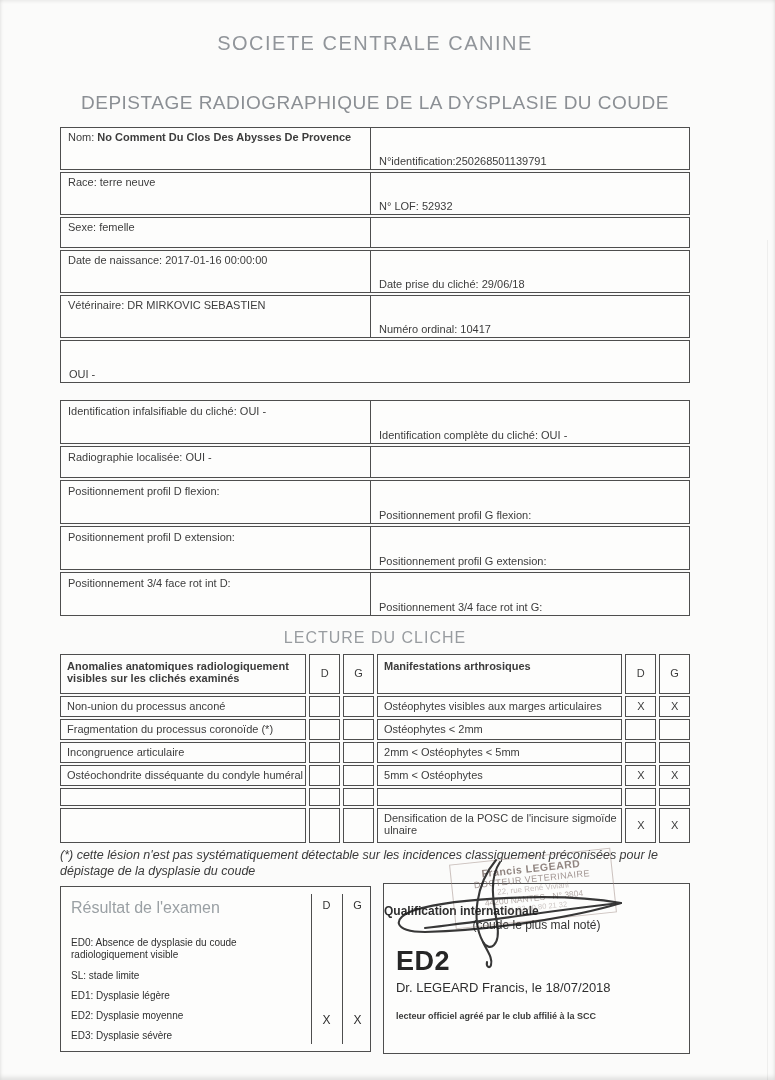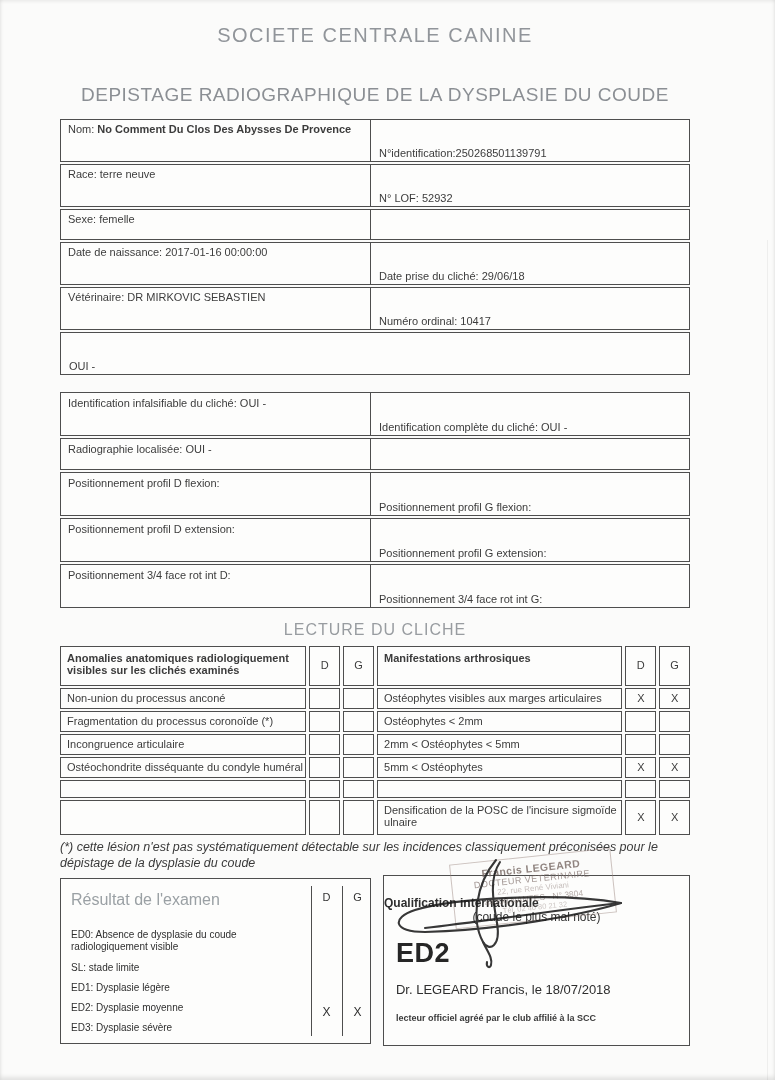--- a/index.html
+++ b/index.html
@@ -4,21 +4,21 @@
 <style>
   * { margin:0; padding:0; box-sizing:border-box; }
   html,body { background:#e8e8e8; }
   body { font-family:"Liberation Sans","DejaVu Sans",sans-serif; }
   .page {
     position:relative; width:775px; height:1080px; margin:0 auto;
     background:#fbfbfa; overflow:hidden; color:#3c3c3c;
     box-shadow:inset 0 2px 3px rgba(0,0,0,0.06), inset 0 -3px 4px rgba(0,0,0,0.10);
   }
   .scan-edge { position:absolute; right:7px; top:240px; bottom:0; width:1px; background:rgba(0,0,0,0.05); }
-  .content { position:absolute; left:60px; top:0; width:630px; }
+  .content { position:absolute; left:60px; top:8px; width:630px; }
 
   .society-title { margin-top:24px; text-align:center; font-size:20px; letter-spacing:1.5px; color:#91959a; font-weight:400; }
   .form-title { margin-top:37px; text-align:center; font-size:19px; letter-spacing:0.5px; color:#8b8f94; font-weight:400; white-space:nowrap; }
 
   
   .rowbox { display:flex; border:1.6px solid #4e4e4e; background:#fdfdfc; margin-bottom:2px; min-height:20px; align-items:stretch; }
   .rowbox .cl { width:310px; border-right:1.6px solid #4e4e4e; padding:3px 0 2px 7px; font-size:11px; }
   .rowbox .cr { flex:1; padding:3px 0 2px 8px; font-size:11px;margin-top:24px; }
   .bold { font-weight:bold; }
   .tbl1 { margin-top:13px; }
@@ -51,21 +51,21 @@
   .res-dg { position:absolute; top:12px; width:31px; text-align:center; font-size:11px; color:#333; }
   .res-d-head { left:250px; } .res-g-head { left:281px; }
   .res-items { position:absolute; left:10px; top:50px; width:238px; font-size:10px; line-height:1.22; color:#2f2f2f; }
   .res-item { margin-bottom:8px; }
   .res-mark { position:absolute; width:31px; text-align:center; font-size:12px; color:#2f2f2f; }
 
   .res-right { position:relative; width:311px; height:171px; border:1.6px solid #4e4e4e; background:#fdfdfc; margin-top:-3px; }
   .qual-title { margin-top:20px; text-align:left; font-size:12px; font-weight:bold; color:#2e2e2e; }
   .qual-sub { text-align:center; font-size:12px; color:#333; }
   .qual-grade { margin:14px 0 0 12px; font-size:27px; font-weight:bold; color:#262626; letter-spacing:0.5px; }
-  .qual-signed { margin:13px 0 0 12px; font-size:13px; color:#2e2e2e; }
+  .qual-signed { margin:3px 0 0 12px; font-size:13px; color:#2e2e2e; }
   .qual-note { margin:16px 0 0 12px; font-size:9px; font-weight:bold; color:#3a3a3a; }
 
   
   .stamp {
     position:absolute; left:452px; top:856px; width:162px; padding:5px 4px 8px;
     border:1.6px solid rgba(158,138,132,0.50); transform:rotate(-6deg);
     text-align:center; background:transparent;
   }
   .stamp .s1 { font-size:10.5px; font-weight:bold; color:rgba(118,102,97,0.80); letter-spacing:0.5px; }
   .stamp .s2 { font-size:9px; color:rgba(126,110,105,0.72); letter-spacing:0.5px; }

